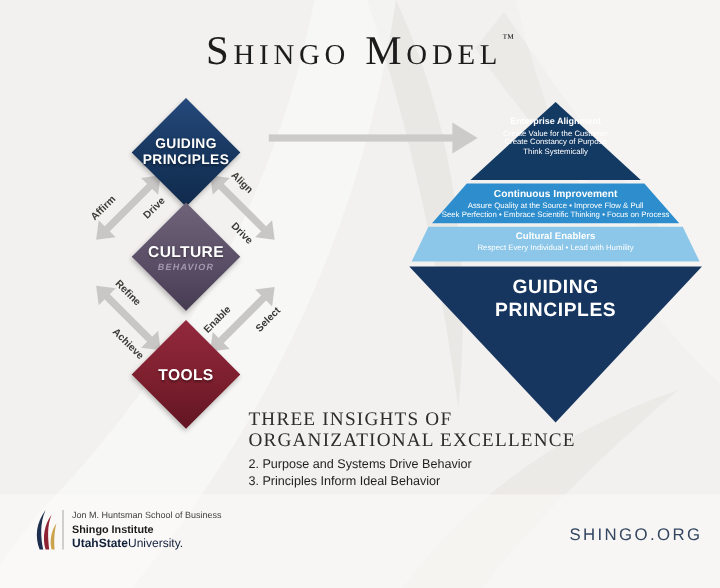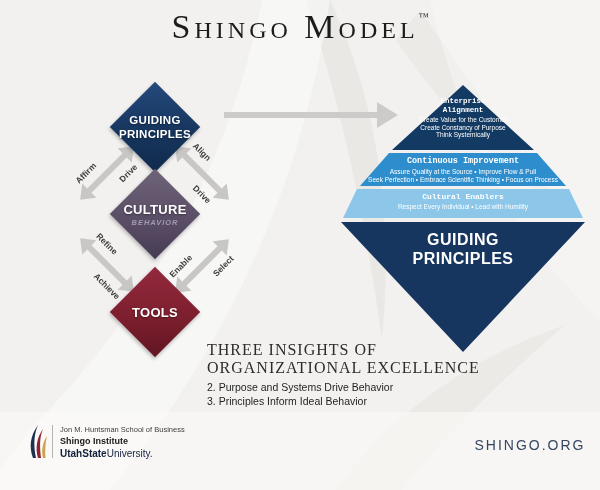--- a/index.html
+++ b/index.html
@@ -1,21 +1,21 @@
 <!DOCTYPE html>
 <html><head>
 <meta charset="utf-8">
 <style>
   html,body{margin:0;padding:0;background:#ffffff;}
   .canvas{position:relative;width:600px;height:490px;background:#f3f2f0;overflow:hidden;
           font-family:"Liberation Sans",sans-serif;}
   .wm{position:absolute;left:0;top:0;z-index:0;pointer-events:none;}
 
   
-  .title{position:absolute;top:8px;left:0;width:100%;text-align:center;z-index:3;
+  .title{position:absolute;top:24px;left:0;width:100%;text-align:center;z-index:3;
          font-family:"Liberation Serif",serif;font-variant:small-caps;font-size:34px;
          letter-spacing:4px;color:#1c1c1c;}
   .title sup{font-size:10px;letter-spacing:0;vertical-align:18px;}
 
   
   .dwrap{position:absolute;width:90px;height:90px;z-index:2;}
   .dsq{position:absolute;left:13px;top:13px;width:64px;height:64px;transform:rotate(45deg);
        box-shadow:1px 2px 4px rgba(0,0,0,0.25);}
   .gp  .dsq{background:linear-gradient(135deg,#24497c 0%,#17365e 55%,#102a4c 100%);}
   .res .dsq{background:linear-gradient(135deg,#c59350 0%,#b27e35 55%,#8f6425 100%);}
@@ -45,21 +45,21 @@
 
   
   .flow{position:absolute;left:224px;top:102px;width:174px;height:26px;z-index:1;}
   .flow .bar{position:absolute;left:0;right:18px;top:10px;height:6px;background:#cccbc9;}
   .flow .head{position:absolute;right:0;top:0;width:0;height:0;
       border-top:13px solid transparent;border-bottom:13px solid transparent;
       border-left:21px solid #cccbc9;}
 
   
   .ptxt{position:absolute;z-index:3;text-align:center;color:#fff;}
-  .ptxt .pt-title{font-weight:bold;font-family:Liberation Mono, monospace;}
+  .ptxt .pt-title{font-weight:bold;}
   .ent{left:398px;top:97px;width:130px;}
   .ent .pt-title{font-size:7.5px;line-height:8.5px;width:76px;margin:0 auto 2px;}
   .ent .pt-line{font-size:6.5px;line-height:7.6px;}
   .ci{left:352px;top:156px;width:222px;}
   .ci .pt-title{font-size:8.5px;margin-bottom:2px;}
   .ci .pt-line{font-size:6.5px;line-height:8px;}
   .ce{left:352px;top:192px;width:222px;}
   .ce .pt-title{font-size:8px;margin-bottom:2px;}
   .ce .pt-line{font-size:6.5px;}
   .pbase{left:393px;top:230px;width:140px;font-weight:bold;font-size:16px;

